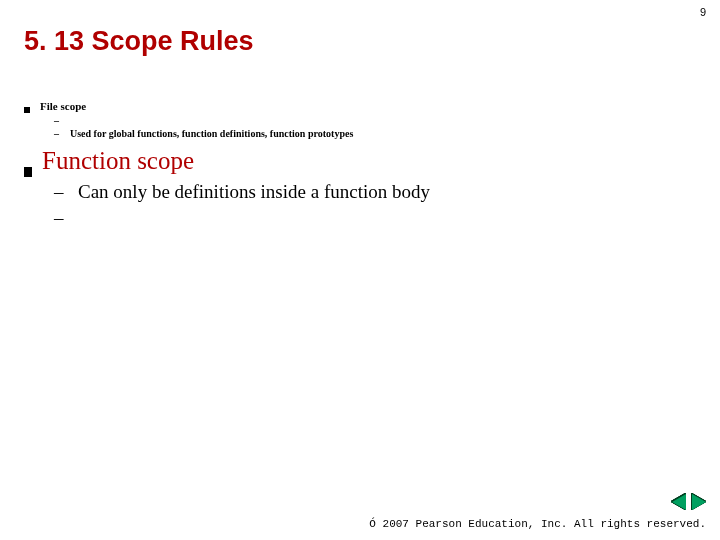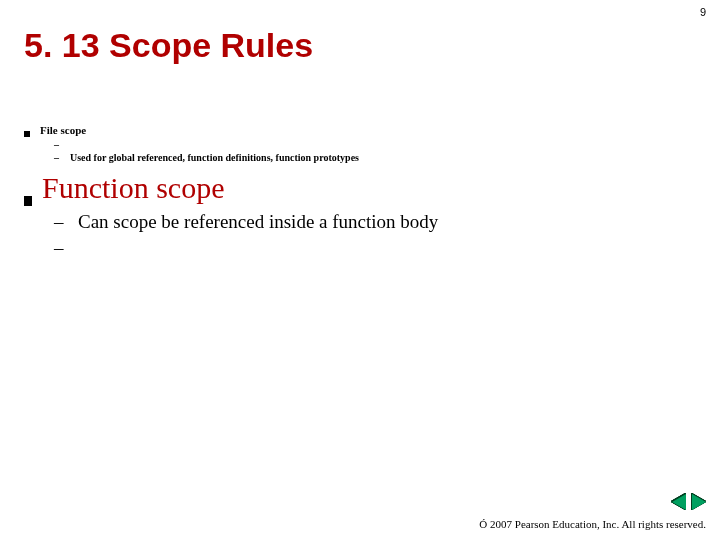--- a/index.html
+++ b/index.html
@@ -17,31 +17,30 @@
     position: absolute;
     top: 6px;
     right: 14px;
     font-size: 11px;
     font-family: Arial, sans-serif;
   }
   .slide-title {
     position: absolute;
     top: 26px;
     left: 24px;
-    font-size: 34px;
+    font-size: 27px;
     font-weight: bold;
     color: #b00000;
     font-family: Arial, Helvetica, sans-serif;
   }
   .content {
     position: absolute;
     top: 100px;
     left: 24px;
     right: 24px;
-    margin-top: 24px;
   }
   .bullet-row {
     display: flex;
     align-items: baseline;
   }
   .sq {
     display: inline-block;
     width: 6px;
     height: 6px;
     background: #000;
@@ -77,21 +76,21 @@
     align-items: baseline;
     margin-bottom: 2px;
   }
   .dash {
     width: 16px;
     flex-shrink: 0;
     text-align: left;
   }
   .l1-big {
     font-family: "Times New Roman", Times, serif;
-    font-size: 30px;
+    font-size: 25px;
     color: #b00000;
     margin-top: 8px;
     margin-bottom: 6px;
   }
   .l2-big-wrap {
     margin-left: 30px;
   }
   .l2-big {
     font-family: "Times New Roman", Times, serif;
     font-size: 19px;
@@ -105,21 +104,21 @@
   }
   .mono {
     font-family: "Courier New", Courier, monospace;
     font-weight: bold;
   }
   .footer {
     position: absolute;
     bottom: 10px;
     right: 14px;
     font-size: 11px;
-    font-family: Liberation Serif, serif;
+    font-family: Liberation Mono, monospace;
     text-align: right;
   }
   .nav {
     position: absolute;
     bottom: 30px;
     right: 14px;
     display: flex;
     gap: 6px;
   }
   .tri {
@@ -151,32 +150,32 @@
   <div class="bullet-row">
     <span class="sq"></span>
     <span class="l1">File scope</span>
   </div>
   <div class="l2-wrap">
     <div class="l2">
       <span class="dash">–</span>
     </div>
     <div class="l2">
       <span class="dash">–</span>
-      <span>Used for global referenced, function definitions, function prototypes</span>
+      <span>Used for global functions, function definitions, function prototypes</span>
     </div>
   </div>
 
   <div class="bullet-row l1-big">
     <span class="sq-big"></span>
     <span>Function scope</span>
   </div>
   <div class="l2-big-wrap">
     <div class="l2-big">
       <span class="dash-big">–</span>
-      <span>Can scope be referenced inside a function body</span>
+      <span>Can only be definitions inside a function body</span>
     </div>
     <div class="l2-big">
       <span class="dash-big">–</span>
     </div>
   </div>
 
 </div>
 
 <div class="nav">
   <div class="tri-wrap">

